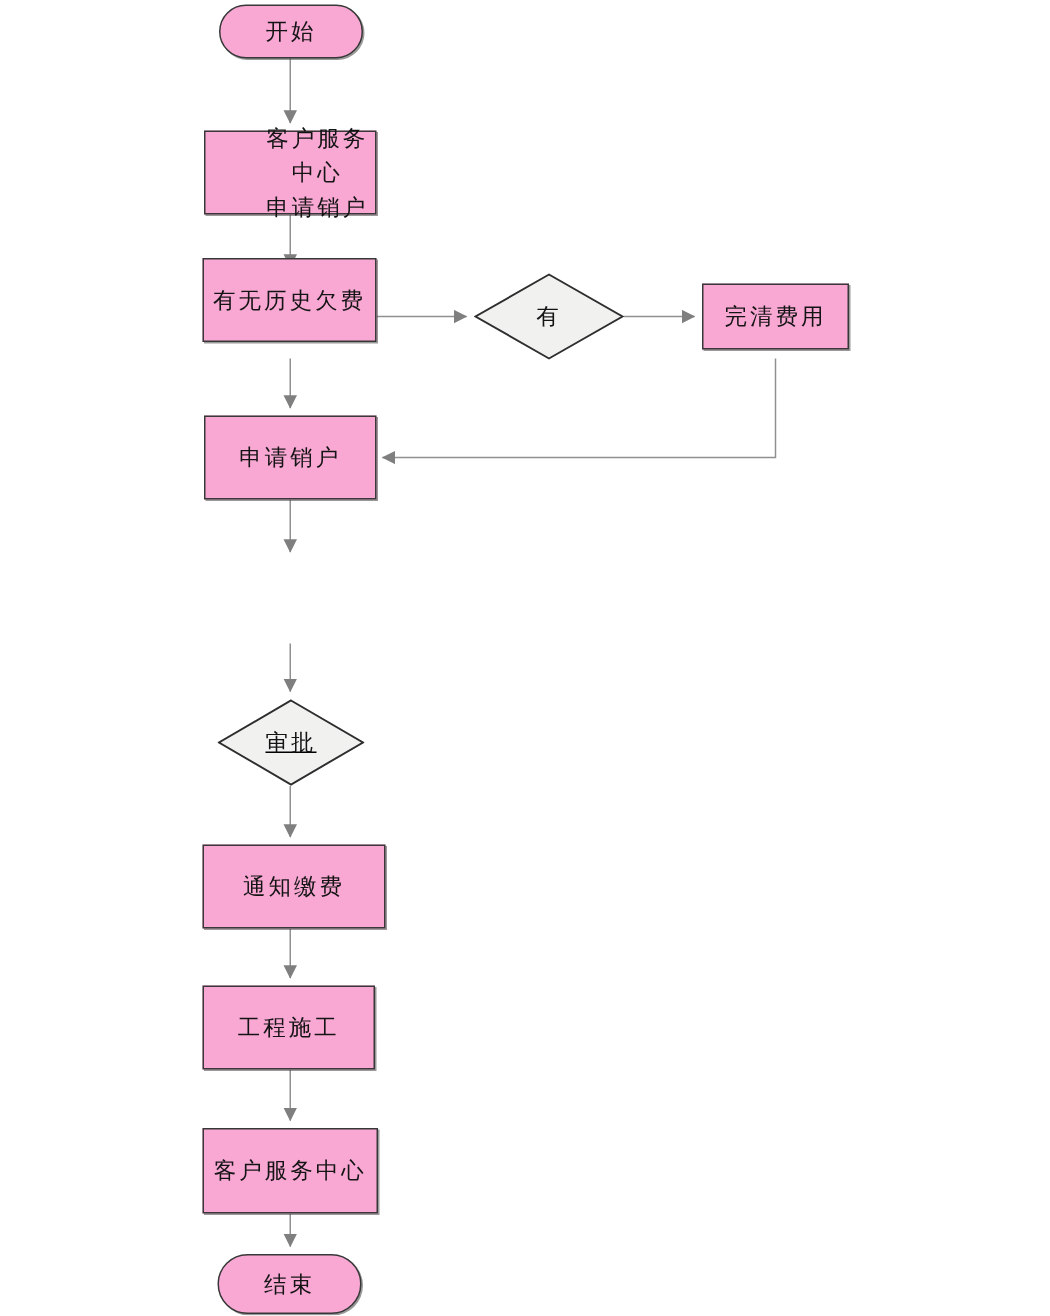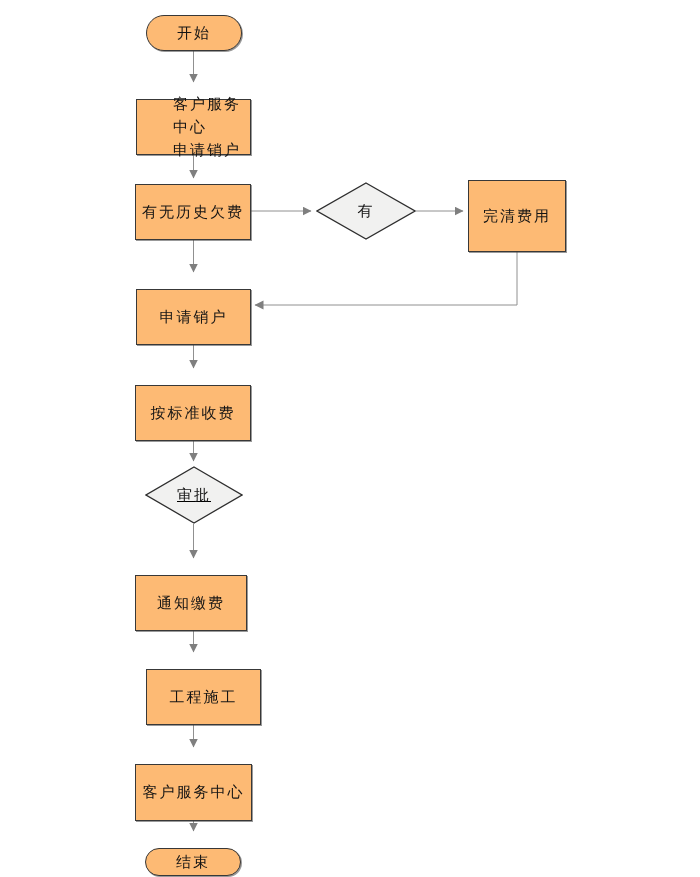--- a/index.html
+++ b/index.html
@@ -7,30 +7,29 @@
     position:relative;
     width:700px;height:877px;
     background:#ffffff;
     font-family:"DejaVu Serif","Liberation Serif",serif;
     overflow:hidden;
   }
   #wires{position:absolute;left:0;top:0;width:700px;height:877px;}
   .node{
     position:absolute;
     box-sizing:border-box;
-    background:#fdba74;
+    background:#f9a8d4;
     border:1px solid #383838;
     box-shadow:1px 1px 0 rgba(70,70,70,0.55);
     display:flex;align-items:center;justify-content:center;
-    text-align:left;
+    text-align:center;
     font-size:15px;color:#141414;
     letter-spacing:2px;
     line-height:23px;
     white-space:pre-line;
-    margin-top:12px;
   }
   .terminator{border-radius:20px;}
   .dnode{
     position:absolute;
     display:flex;align-items:center;justify-content:center;
   }
   .dnode svg{position:absolute;left:0;top:0;}
   .dlabel{
     position:relative;
     font-size:15px;color:#141414;letter-spacing:2px;
@@ -71,34 +70,33 @@
 
   <div class="node" style="left:135px;top:172px;width:116px;height:56px;">有无历史欠费</div>
 
   <div class="dnode" style="left:316px;top:182px;width:100px;height:58px;">
     <svg width="100" height="58" viewBox="0 0 100 58">
       <polygon points="50,1 99,29 50,57 1,29" fill="#f1f1f0" stroke="#2e2e2e" stroke-width="1.3"></polygon>
     </svg>
     <span class="dlabel">有</span>
   </div>
 
-  <div class="node" style="left:468px;top:168px;width:98px;height:72px;">完清费用</div>
+  <div class="node" style="left:468px;top:189px;width:98px;height:44px;">完清费用</div>
 
   <div class="node" style="left:136px;top:277px;width:115px;height:56px;">申请销户</div>
 
-  <div class="node" style="left:135px;top:373px;width:116px;height:56px;">按标准收费</div>
 
   <div class="dnode" style="left:145px;top:466px;width:98px;height:58px;text-decoration:underline;">
     <svg width="98" height="58" viewBox="0 0 98 58">
       <polygon points="49,1 97,29 49,57 1,29" fill="#f1f1f0" stroke="#2e2e2e" stroke-width="1.3"></polygon>
     </svg>
     <span class="dlabel">审批</span>
   </div>
 
-  <div class="node" style="left:135px;top:563px;width:112px;height:56px;">通知缴费</div>
+  <div class="node" style="left:135px;top:563px;width:122px;height:56px;">通知缴费</div>
 
-  <div class="node" style="left:146px;top:657px;width:115px;height:56px;">工程施工</div>
+  <div class="node" style="left:135px;top:657px;width:115px;height:56px;">工程施工</div>
 
   <div class="node" style="left:135px;top:752px;width:117px;height:57px;">客户服务中心</div>
 
-  <div class="node terminator" style="left:145px;top:836px;width:96px;height:28px;">结束</div>
+  <div class="node terminator" style="left:145px;top:836px;width:96px;height:40px;">结束</div>
 
 </div>
 
 </body></html>

